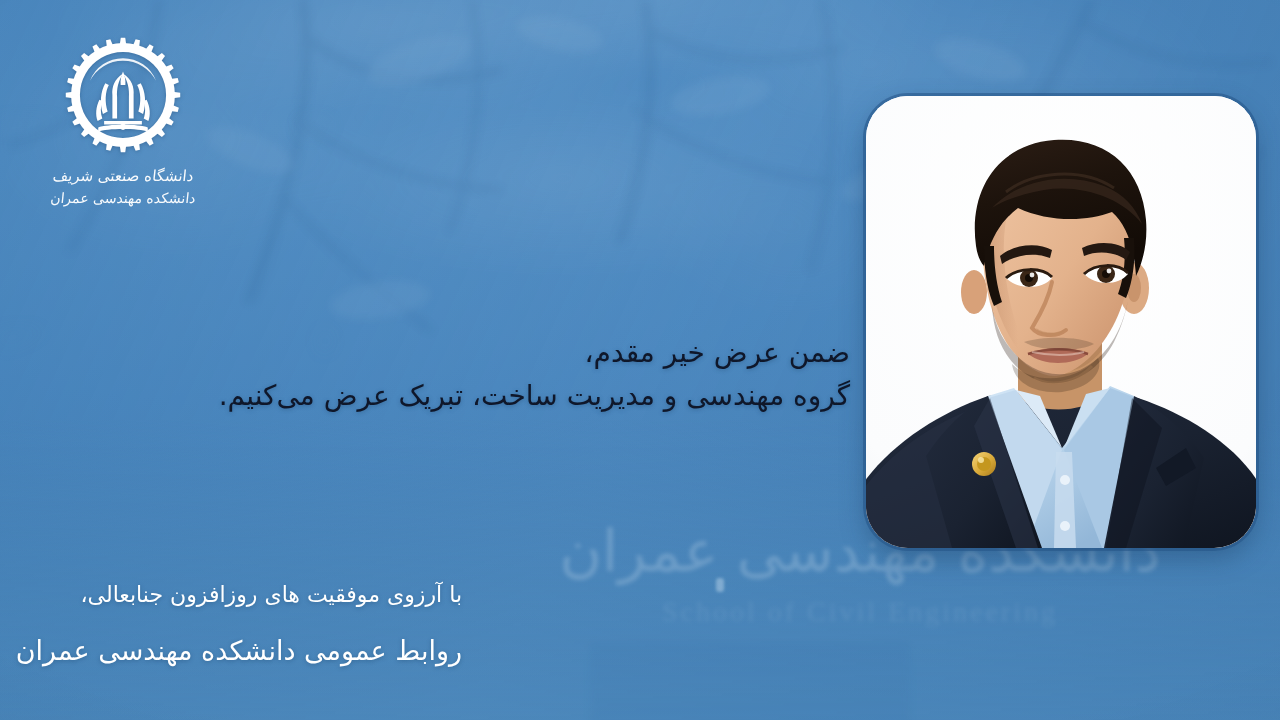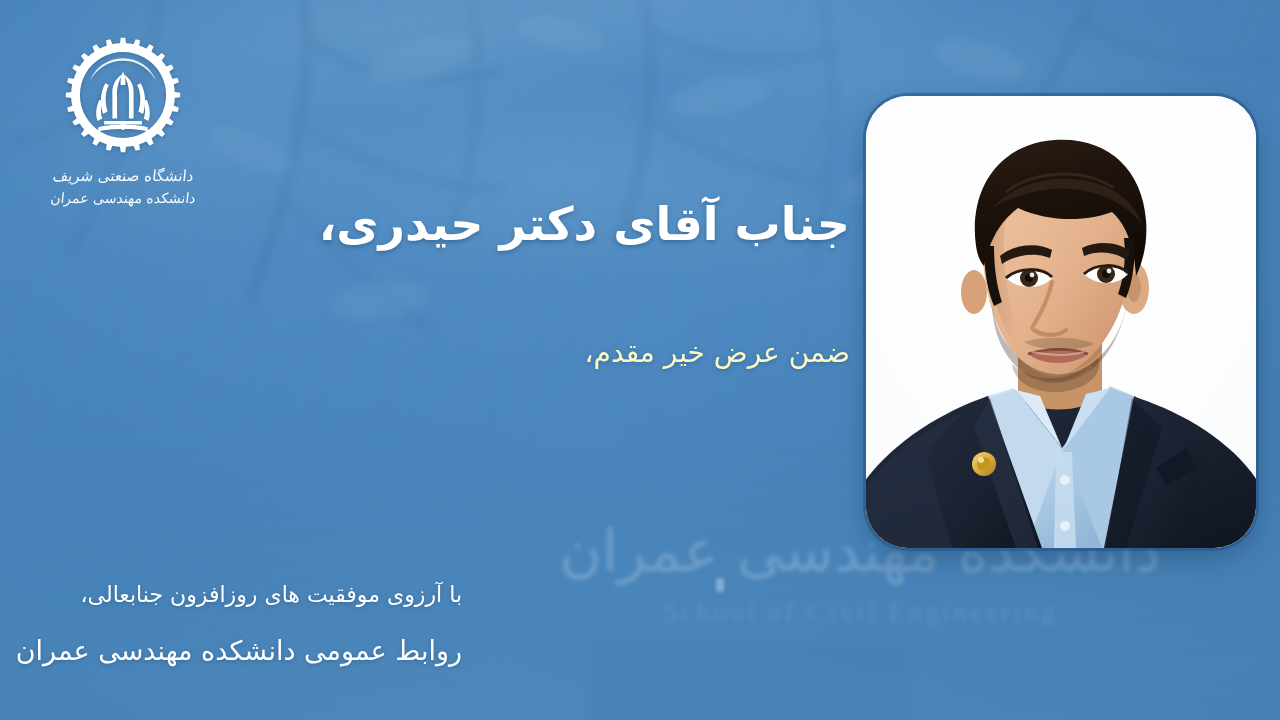--- a/index.html
+++ b/index.html
@@ -102,21 +102,21 @@
   
   .heading{
     position:absolute;right:430px;top:196px;
     color:#ffffff;font-size:46px;font-weight:bold;
     line-height:1.25;white-space:nowrap;
     text-shadow:0 2px 5px rgba(24,60,98,.42);
     font-family:"DejaVu Sans","Liberation Sans",sans-serif;
   }
   .body-text{
     position:absolute;right:430px;top:332px;width:760px;
-    color:#fef9c3;font-size:28px;line-height:1.52;
+    color:#0f172a;font-size:28px;line-height:1.52;
     text-align:right;direction:rtl;
     text-shadow:0 1px 4px rgba(24,60,98,.38);
   }
   .body-text .ln{display:block;white-space:nowrap;}
   .closing{
     position:absolute;right:818px;top:578px;width:470px;
     color:#ffffff;text-align:right;direction:rtl;
     text-shadow:0 1px 4px rgba(24,60,98,.38);
   }
   .closing .c1{display:block;font-size:22px;line-height:1.5;white-space:nowrap;}
@@ -235,24 +235,24 @@
         <circle cx="50" cy="77" r="2.6"></circle>
       </g>
     </svg>
 
     <div class="logo-fa">
       <span class="l1">دانشگاه صنعتی شریف</span>
       <span class="l2">دانشکده مهندسی عمران</span>
     </div>
   </div>
 
-  <div class="heading">جناب آقای دکتر حیدری،</div>
 
   <div class="body-text">
     <span class="ln">ضمن عرض خیر مقدم،</span>
+    <span class="ln">گروه مهندسی و مدیریت ساخت، تبریک عرض می‌کنیم.</span>
   </div>
 
   <div class="closing">
     <span class="c1">با آرزوی موفقیت های روزافزون جنابعالی،</span>
     <span class="c2">روابط عمومی دانشکده مهندسی عمران</span>
   </div>
 
   <div class="portrait-frame">
     <svg class="portrait-svg" viewBox="0 0 390 452" preserveAspectRatio="xMidYMid slice">
       <defs>

